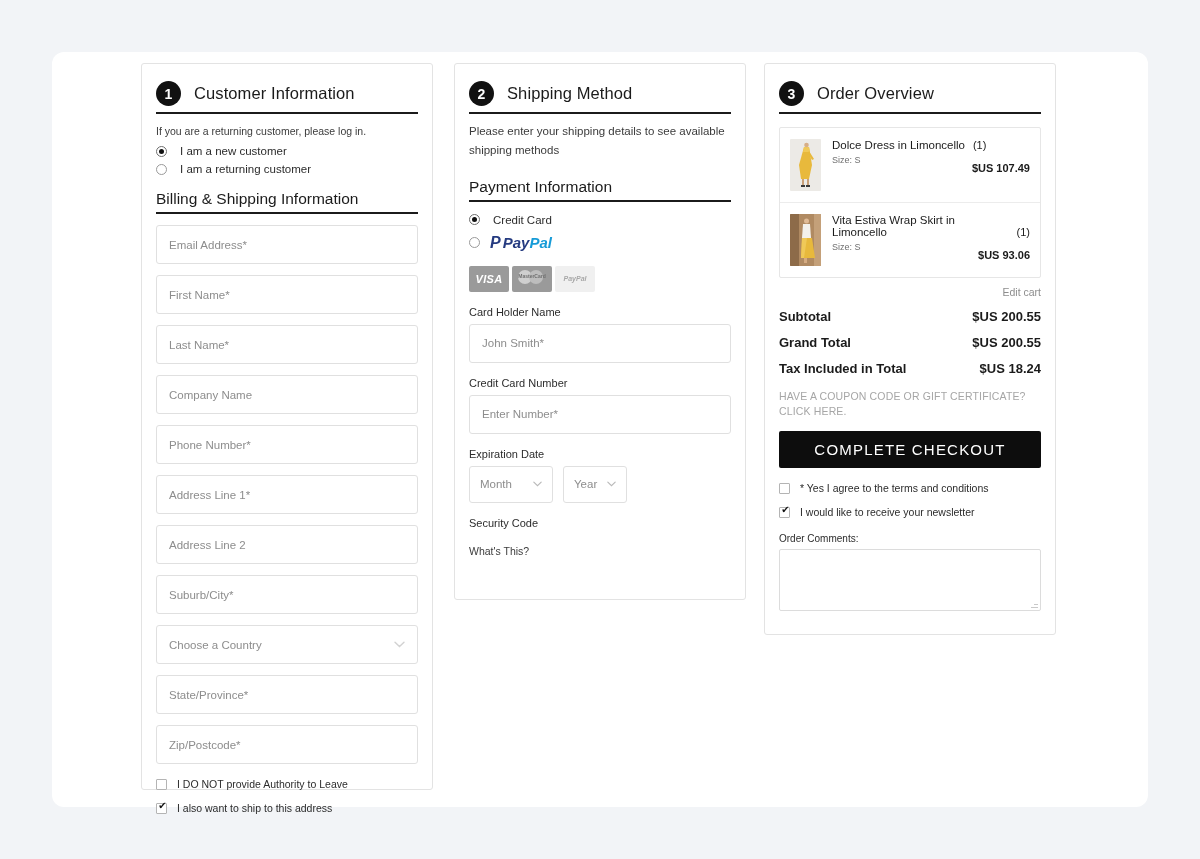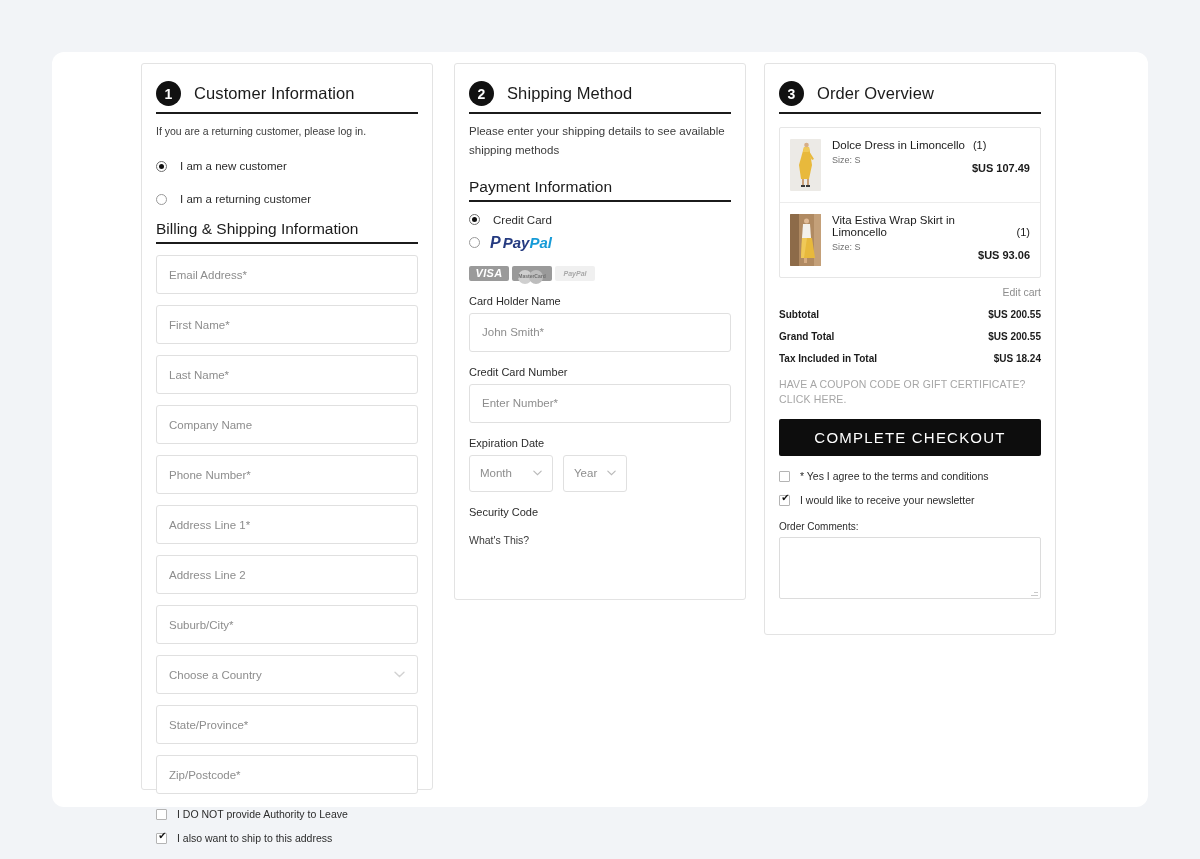--- a/index.html
+++ b/index.html
@@ -58,21 +58,21 @@
   .hint{
     font-size:10.5px; color:#3b3b3b;
     margin-top:10px; line-height:1.45;
   }
   .hint2{
     font-size:11.5px; color:#3b3b3b;
     margin-top:8px; line-height:1.65;
   }
 
   
-  .radio-row{ display:flex; align-items:center; margin-top:21px; }
+  .radio-row{ display:flex; align-items:center; margin-top:6px; }
   .radio{
     width:11px; height:11px; border-radius:50%;
     border:1px solid #9a9a9a; background:#fff;
     position:relative; flex:0 0 auto;
   }
   .radio.on{ border-color:#6e6e6e; }
   .radio.on::after{
     content:""; position:absolute;
     left:2px; top:2px; width:5px; height:5px;
     border-radius:50%; background:#111;
@@ -113,21 +113,21 @@
 
   .two-up{ display:flex; gap:10px; margin-top:6px; }
   .two-up .field{ margin-top:0; width:84px; padding:0 10px; }
   .two-up .field.yr{ width:64px; }
 
   .whats{ font-size:10.5px; color:#3b3b3b; margin-top:16px; }
 
   
   .logos{ display:flex; gap:3px; margin-top:14px; align-items:center; }
   .logo{
-    height:15px; display:flex; align-items:center; justify-content:center;
+    height:26px; display:flex; align-items:center; justify-content:center;
     border-radius:2px;
   }
   .logo-visa{
     width:40px; background:#9a9a9a; color:#fff;
     font-size:11px; font-weight:bold; font-style:italic;
     letter-spacing:.3px;
   }
   .logo-mc{ width:40px; background:#9a9a9a; position:relative; }
   .logo-mc .c1,.logo-mc .c2{
     position:absolute; top:4px; width:14px; height:14px;
@@ -170,21 +170,21 @@
   .item-price{
     font-size:11px; color:#1b1b1b; font-weight:bold;
     text-align:right; margin-top:-3px;
   }
   .edit-cart{
     text-align:right; font-size:10.5px; color:#8d8d8d;
     margin-top:8px;
   }
   .total-row{
     display:flex; justify-content:space-between;
-    margin-top:11px; font-size:10px; color:#1b1b1b;
+    margin-top:11px; font-size:13px; color:#1b1b1b;
   }
   .total-row .lbl{ font-weight:bold; }
   .total-row .val{ font-weight:bold; }
   .coupon{
     margin-top:13px; font-size:10.5px; color:#a6a6a6;
     line-height:1.4; letter-spacing:.15px;
   }
   .checkout-btn{
     margin-top:13px; width:100%; height:37px;
     background:#0d0d0d; color:#fff;

